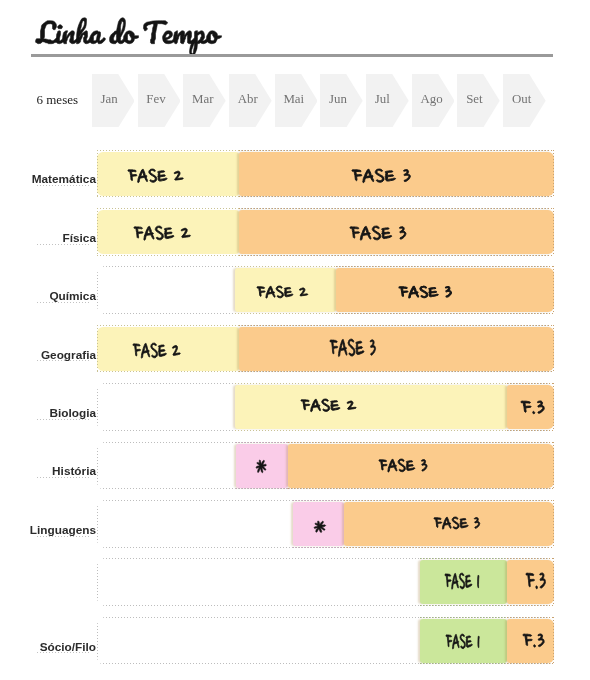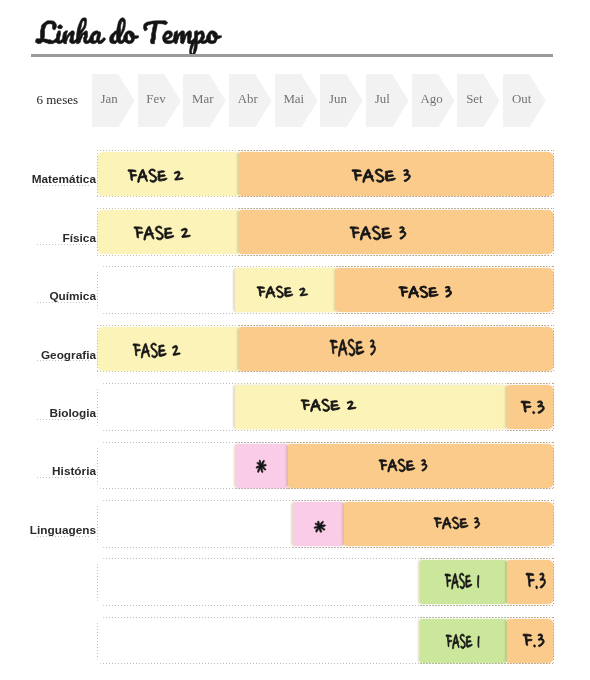--- a/index.html
+++ b/index.html
@@ -231,20 +231,23 @@
           <div class="dots" style="left:410.4px;width:46.6px;background:repeating-linear-gradient(90deg,#c8a270 0 1.4px,transparent 1.4px 3px) top left/100% 1.4px no-repeat,repeating-linear-gradient(90deg,#c8a270 0 1.4px,transparent 1.4px 3px) bottom left/100% 1.4px no-repeat,repeating-linear-gradient(180deg,#c8a270 0 1.4px,transparent 1.4px 3px) top right/1.4px 100% no-repeat;"></div>
 <svg class="lbl" width="33.90" height="16.30" viewBox="0.07 -64.52 208.73 56.88" preserveAspectRatio="none" style="left:347.95px;top:12.45px;">
             <path fill="#151515" stroke="#151515" stroke-width="3.14" stroke-linejoin="round" d="M35 -56Q35 -55 34 -54Q33 -53 32 -53Q28 -54 23 -54Q19 -54 15 -54Q15 -51 16 -48Q16 -44 17 -40Q25 -41 34 -41Q35 -41 36 -40Q38 -40 38 -39Q38 -38 37 -37Q36 -36 35 -36Q30 -35 26 -35Q22 -34 18 -34Q18 -31 18 -27Q19 -24 19 -20Q19 -19 19 -17Q18 -16 17 -16Q16 -16 16 -16Q15 -17 14 -18Q14 -18 13 -19Q13 -20 13 -20Q12 -29 11 -38Q9 -46 8 -55H5Q3 -55 2 -55Q1 -55 0 -56Q0 -57 0 -57Q0 -58 0 -59Q0 -60 1 -60Q1 -61 2 -61Q6 -62 10 -61Q15 -61 19 -61Q23 -60 27 -60Q31 -59 33 -58Q35 -57 35 -56Z M48 -12Q47 -11 46 -9Q45 -8 44 -8Q43 -7 42 -8Q41 -10 41 -11Q42 -17 43 -24Q45 -30 48 -37Q50 -44 53 -50Q56 -56 59 -61Q59 -62 60 -62Q60 -62 61 -62Q62 -63 62 -63Q63 -63 64 -63Q64 -63 64 -63Q65 -63 65 -63Q65 -62 66 -61Q66 -60 67 -58Q69 -53 71 -48Q72 -42 74 -37Q75 -37 75 -37Q75 -37 76 -37Q77 -38 78 -37Q79 -37 80 -36Q80 -34 80 -33Q79 -32 77 -31Q78 -28 79 -25Q81 -22 82 -19Q82 -18 82 -17Q83 -16 83 -15Q83 -14 82 -13Q82 -12 82 -12Q81 -12 80 -12Q80 -13 79 -13Q78 -14 78 -15Q77 -15 77 -16Q75 -19 73 -23Q72 -26 70 -29Q66 -29 61 -28Q56 -27 52 -27Q50 -23 49 -20Q48 -16 48 -12ZM62 -54Q57 -44 54 -34Q60 -34 68 -36Q64 -45 62 -54Z M115 -55Q115 -55 114 -54Q113 -54 112 -55Q111 -56 110 -56Q109 -57 107 -57Q106 -58 105 -58Q104 -59 102 -59Q101 -59 99 -58Q98 -57 96 -56Q94 -54 95 -51Q95 -49 98 -47Q100 -46 102 -44Q104 -43 106 -42Q108 -40 110 -39Q112 -38 113 -37Q115 -36 117 -34Q118 -33 120 -31Q121 -30 121 -27Q122 -25 122 -22Q121 -17 118 -14Q114 -10 109 -9Q105 -9 101 -10Q97 -11 94 -14Q94 -15 93 -16Q92 -18 93 -18Q94 -19 95 -19Q96 -20 97 -19Q100 -17 103 -16Q106 -15 109 -16Q112 -17 113 -18Q115 -20 115 -22Q116 -24 115 -27Q114 -29 111 -31Q107 -34 102 -37Q98 -39 93 -43Q91 -45 90 -47Q88 -50 88 -52Q88 -54 90 -56Q90 -59 92 -60Q94 -62 96 -63Q99 -64 102 -64Q106 -65 110 -63Q113 -61 116 -58Q116 -58 116 -57Q116 -56 115 -55Z M158 -37Q159 -36 157 -35Q156 -34 154 -34Q149 -34 144 -33Q140 -32 135 -32Q135 -26 135 -21Q137 -21 140 -22Q144 -22 147 -23Q150 -24 154 -24Q157 -25 159 -26Q160 -26 161 -26Q162 -26 163 -26Q164 -26 165 -25Q166 -25 166 -24Q166 -23 165 -23Q164 -22 163 -21Q162 -21 161 -20Q160 -20 159 -19Q153 -17 147 -16Q141 -14 135 -14Q132 -14 130 -16Q128 -18 128 -22Q128 -26 128 -31Q126 -32 126 -34Q127 -36 128 -37Q128 -40 128 -43Q129 -46 129 -48Q128 -49 127 -50Q126 -50 126 -52Q126 -52 126 -53Q127 -54 128 -54Q130 -55 132 -55Q135 -56 138 -56Q140 -57 143 -57Q146 -57 147 -57Q149 -58 151 -57Q153 -56 155 -55Q155 -53 154 -52Q154 -52 152 -52Q150 -51 148 -51Q146 -51 144 -51Q142 -50 140 -50Q137 -50 135 -50Q135 -49 135 -49Q135 -49 135 -49Q135 -46 135 -43Q135 -41 135 -38Q139 -39 144 -39Q148 -40 150 -40Q153 -40 155 -40Q157 -39 158 -37Z M204 -13Q203 -15 202 -17Q201 -19 201 -20Q200 -36 202 -51Q203 -54 203 -55Q204 -57 205 -57Q205 -57 206 -56Q207 -56 208 -56Q208 -55 208 -54Q209 -54 209 -53Q207 -43 207 -33Q206 -24 207 -14Q207 -13 206 -13Q206 -13 205 -13Q205 -13 204 -13Z"></path>
           </svg>
           <svg class="lbl" width="19.50" height="15.70" viewBox="0.07 -61.78 86.56 51.81" preserveAspectRatio="none" style="left:428.85px;top:12.25px;">
             <path fill="#151515" stroke="#151515" stroke-width="2.97" stroke-linejoin="round" d="M35 -56Q35 -55 34 -54Q33 -53 32 -53Q28 -54 23 -54Q19 -54 15 -54Q15 -51 16 -48Q16 -44 17 -40Q25 -41 34 -41Q35 -41 36 -40Q38 -40 38 -39Q38 -38 37 -37Q36 -36 35 -36Q30 -35 26 -35Q22 -34 18 -34Q18 -31 18 -27Q19 -24 19 -20Q19 -19 19 -17Q18 -16 17 -16Q16 -16 16 -16Q15 -17 14 -18Q14 -18 13 -19Q13 -20 13 -20Q12 -29 11 -38Q9 -46 8 -55H5Q3 -55 2 -55Q1 -55 0 -56Q0 -57 0 -57Q0 -58 0 -59Q0 -60 1 -60Q1 -61 2 -61Q6 -62 10 -61Q15 -61 19 -61Q23 -60 27 -60Q31 -59 33 -58Q35 -57 35 -56Z M51 -14Q51 -10 48 -10Q46 -10 45 -11Q44 -12 44 -14Q43 -16 44 -17Q44 -19 46 -19Q48 -20 49 -18Q51 -16 51 -14Z M86 -28Q84 -26 83 -24Q81 -21 79 -19Q76 -17 74 -15Q71 -13 68 -12Q68 -12 66 -12Q65 -12 65 -12Q63 -13 63 -15Q63 -17 65 -18Q68 -19 71 -21Q74 -23 76 -25Q78 -28 80 -30Q81 -32 81 -34Q80 -36 79 -37Q78 -38 76 -38Q74 -38 71 -38Q69 -38 66 -37Q66 -36 65 -37Q64 -37 64 -37Q63 -38 63 -40Q62 -41 63 -42Q65 -43 67 -44Q69 -46 70 -47Q72 -48 73 -50Q74 -52 74 -54Q74 -55 73 -55Q72 -56 71 -56Q70 -56 68 -56Q67 -56 66 -56Q66 -55 65 -55Q64 -55 63 -55Q63 -55 62 -55Q62 -55 62 -56Q61 -56 61 -57Q61 -58 62 -59Q63 -60 66 -61Q69 -62 73 -62Q77 -61 78 -59Q80 -57 80 -54Q80 -51 79 -49Q78 -46 75 -44Q78 -44 80 -43Q83 -42 84 -40Q86 -38 86 -34Q87 -31 86 -28Z"></path>
           </svg>
 </div>
 </div>
 <div class="row" style="top:616.8px;">
+<div class="labelcell">
+          <div class="rowlabel">Sócio/Filo</div>
+        </div>
 <div class="track" style="background:repeating-linear-gradient(90deg,#bdbdbd 0 1.4px,transparent 1.4px 3px) top left/100% 1.4px no-repeat,repeating-linear-gradient(90deg,#bdbdbd 0 1.4px,transparent 1.4px 3px) bottom left/100% 1.4px no-repeat,repeating-linear-gradient(180deg,#bdbdbd 0 1.4px,transparent 1.4px 3px) top left/1.4px 100% no-repeat,repeating-linear-gradient(180deg,#bdbdbd 0 1.4px,transparent 1.4px 3px) top right/1.4px 100% no-repeat;"></div>
 <div class="segs">
 <div class="seg" style="left:322.6px;width:87.7px;background:#cbe79b;border-radius:3px 3px 3px 3px;box-shadow:-1.2px 0 2px rgba(160,125,60,.28);z-index:1;"></div>
 <div class="seg" style="left:410.4px;width:46.6px;background:#fbcb8c;border-radius:3px 6px 6px 3px;box-shadow:-1.2px 0 2px rgba(160,125,60,.28);z-index:2;"></div>
 <div class="dots" style="left:322.6px;width:87.7px;background:repeating-linear-gradient(90deg,#a2b87c 0 1.4px,transparent 1.4px 3px) top left/100% 1.4px no-repeat,repeating-linear-gradient(90deg,#a2b87c 0 1.4px,transparent 1.4px 3px) bottom left/100% 1.4px no-repeat;"></div>
           <div class="dots" style="left:410.4px;width:46.6px;background:repeating-linear-gradient(90deg,#c8a270 0 1.4px,transparent 1.4px 3px) top left/100% 1.4px no-repeat,repeating-linear-gradient(90deg,#c8a270 0 1.4px,transparent 1.4px 3px) bottom left/100% 1.4px no-repeat,repeating-linear-gradient(180deg,#c8a270 0 1.4px,transparent 1.4px 3px) top right/1.4px 100% no-repeat;"></div>
 <svg class="lbl" width="33.20" height="15.00" viewBox="0.07 -64.52 208.73 56.88" preserveAspectRatio="none" style="left:348.70px;top:15.40px;">
             <path fill="#151515" stroke="#151515" stroke-width="3.41" stroke-linejoin="round" d="M35 -56Q35 -55 34 -54Q33 -53 32 -53Q28 -54 23 -54Q19 -54 15 -54Q15 -51 16 -48Q16 -44 17 -40Q25 -41 34 -41Q35 -41 36 -40Q38 -40 38 -39Q38 -38 37 -37Q36 -36 35 -36Q30 -35 26 -35Q22 -34 18 -34Q18 -31 18 -27Q19 -24 19 -20Q19 -19 19 -17Q18 -16 17 -16Q16 -16 16 -16Q15 -17 14 -18Q14 -18 13 -19Q13 -20 13 -20Q12 -29 11 -38Q9 -46 8 -55H5Q3 -55 2 -55Q1 -55 0 -56Q0 -57 0 -57Q0 -58 0 -59Q0 -60 1 -60Q1 -61 2 -61Q6 -62 10 -61Q15 -61 19 -61Q23 -60 27 -60Q31 -59 33 -58Q35 -57 35 -56Z M48 -12Q47 -11 46 -9Q45 -8 44 -8Q43 -7 42 -8Q41 -10 41 -11Q42 -17 43 -24Q45 -30 48 -37Q50 -44 53 -50Q56 -56 59 -61Q59 -62 60 -62Q60 -62 61 -62Q62 -63 62 -63Q63 -63 64 -63Q64 -63 64 -63Q65 -63 65 -63Q65 -62 66 -61Q66 -60 67 -58Q69 -53 71 -48Q72 -42 74 -37Q75 -37 75 -37Q75 -37 76 -37Q77 -38 78 -37Q79 -37 80 -36Q80 -34 80 -33Q79 -32 77 -31Q78 -28 79 -25Q81 -22 82 -19Q82 -18 82 -17Q83 -16 83 -15Q83 -14 82 -13Q82 -12 82 -12Q81 -12 80 -12Q80 -13 79 -13Q78 -14 78 -15Q77 -15 77 -16Q75 -19 73 -23Q72 -26 70 -29Q66 -29 61 -28Q56 -27 52 -27Q50 -23 49 -20Q48 -16 48 -12ZM62 -54Q57 -44 54 -34Q60 -34 68 -36Q64 -45 62 -54Z M115 -55Q115 -55 114 -54Q113 -54 112 -55Q111 -56 110 -56Q109 -57 107 -57Q106 -58 105 -58Q104 -59 102 -59Q101 -59 99 -58Q98 -57 96 -56Q94 -54 95 -51Q95 -49 98 -47Q100 -46 102 -44Q104 -43 106 -42Q108 -40 110 -39Q112 -38 113 -37Q115 -36 117 -34Q118 -33 120 -31Q121 -30 121 -27Q122 -25 122 -22Q121 -17 118 -14Q114 -10 109 -9Q105 -9 101 -10Q97 -11 94 -14Q94 -15 93 -16Q92 -18 93 -18Q94 -19 95 -19Q96 -20 97 -19Q100 -17 103 -16Q106 -15 109 -16Q112 -17 113 -18Q115 -20 115 -22Q116 -24 115 -27Q114 -29 111 -31Q107 -34 102 -37Q98 -39 93 -43Q91 -45 90 -47Q88 -50 88 -52Q88 -54 90 -56Q90 -59 92 -60Q94 -62 96 -63Q99 -64 102 -64Q106 -65 110 -63Q113 -61 116 -58Q116 -58 116 -57Q116 -56 115 -55Z M158 -37Q159 -36 157 -35Q156 -34 154 -34Q149 -34 144 -33Q140 -32 135 -32Q135 -26 135 -21Q137 -21 140 -22Q144 -22 147 -23Q150 -24 154 -24Q157 -25 159 -26Q160 -26 161 -26Q162 -26 163 -26Q164 -26 165 -25Q166 -25 166 -24Q166 -23 165 -23Q164 -22 163 -21Q162 -21 161 -20Q160 -20 159 -19Q153 -17 147 -16Q141 -14 135 -14Q132 -14 130 -16Q128 -18 128 -22Q128 -26 128 -31Q126 -32 126 -34Q127 -36 128 -37Q128 -40 128 -43Q129 -46 129 -48Q128 -49 127 -50Q126 -50 126 -52Q126 -52 126 -53Q127 -54 128 -54Q130 -55 132 -55Q135 -56 138 -56Q140 -57 143 -57Q146 -57 147 -57Q149 -58 151 -57Q153 -56 155 -55Q155 -53 154 -52Q154 -52 152 -52Q150 -51 148 -51Q146 -51 144 -51Q142 -50 140 -50Q137 -50 135 -50Q135 -49 135 -49Q135 -49 135 -49Q135 -46 135 -43Q135 -41 135 -38Q139 -39 144 -39Q148 -40 150 -40Q153 -40 155 -40Q157 -39 158 -37Z M204 -13Q203 -15 202 -17Q201 -19 201 -20Q200 -36 202 -51Q203 -54 203 -55Q204 -57 205 -57Q205 -57 206 -56Q207 -56 208 -56Q208 -55 208 -54Q209 -54 209 -53Q207 -43 207 -33Q206 -24 207 -14Q207 -13 206 -13Q206 -13 205 -13Q205 -13 204 -13Z"></path>
           </svg>
           <svg class="lbl" width="21.20" height="13.10" viewBox="0.07 -61.78 86.56 51.81" preserveAspectRatio="none" style="left:425.90px;top:15.35px;">

